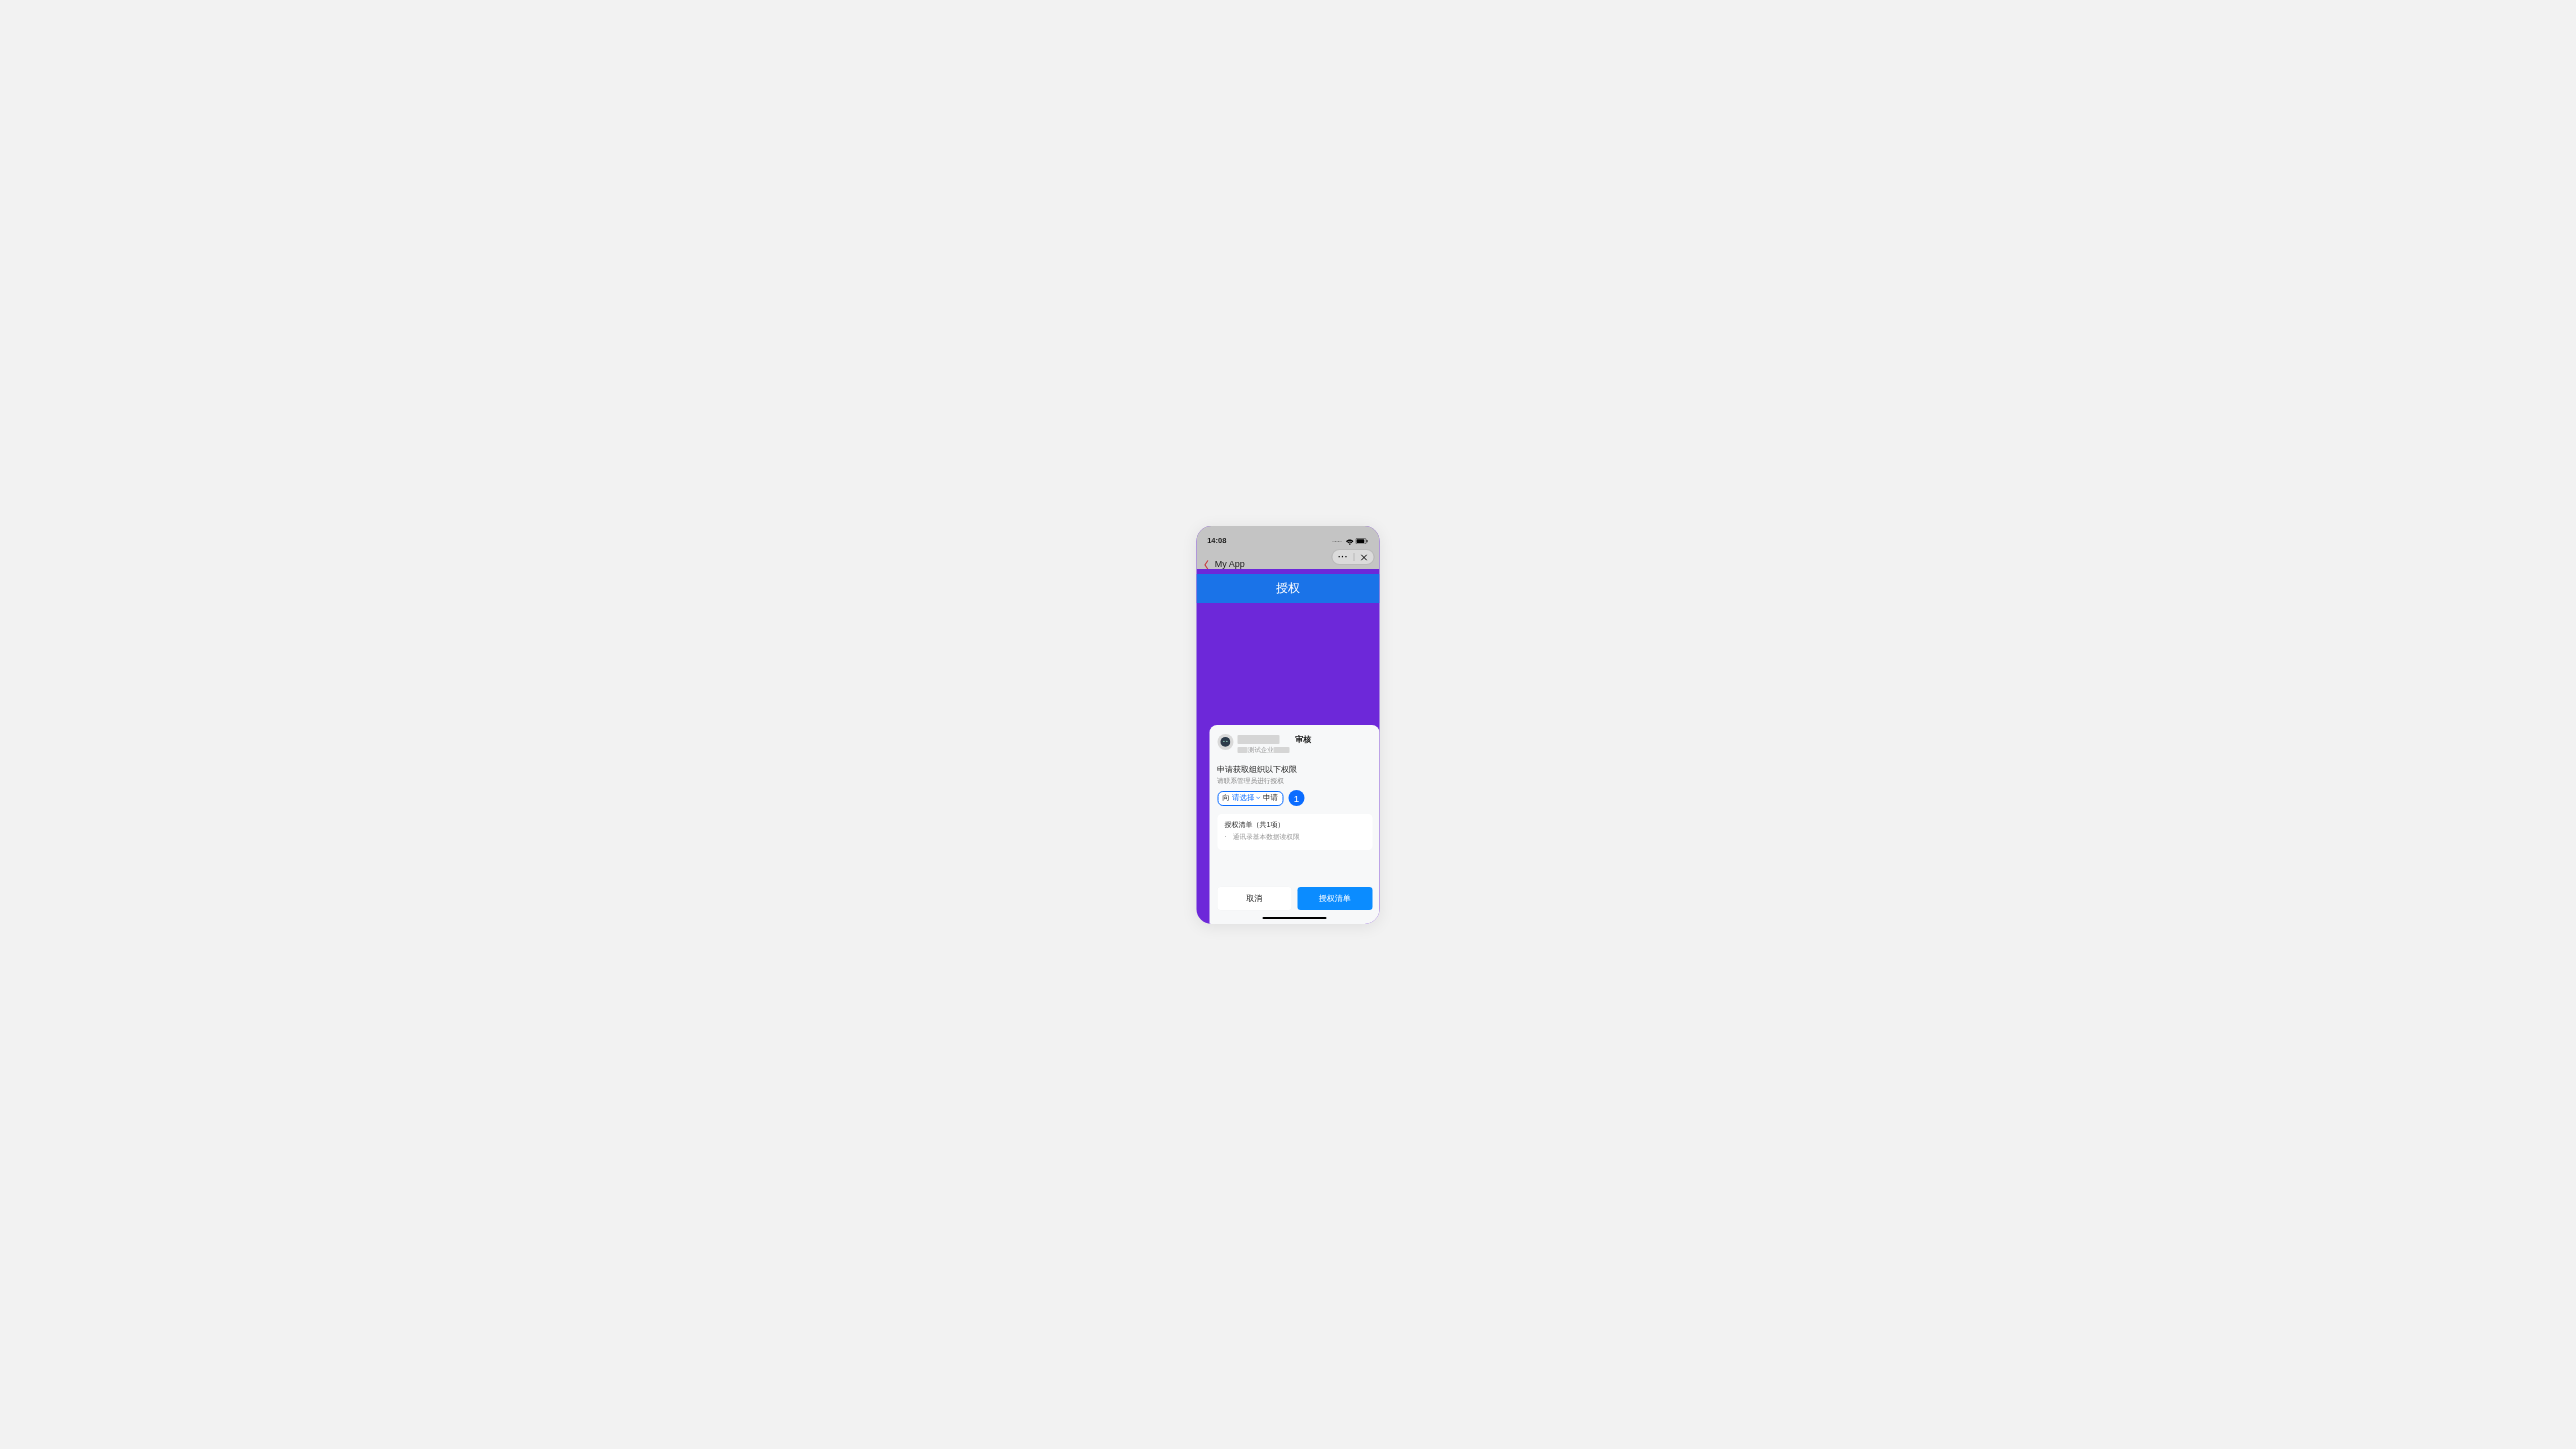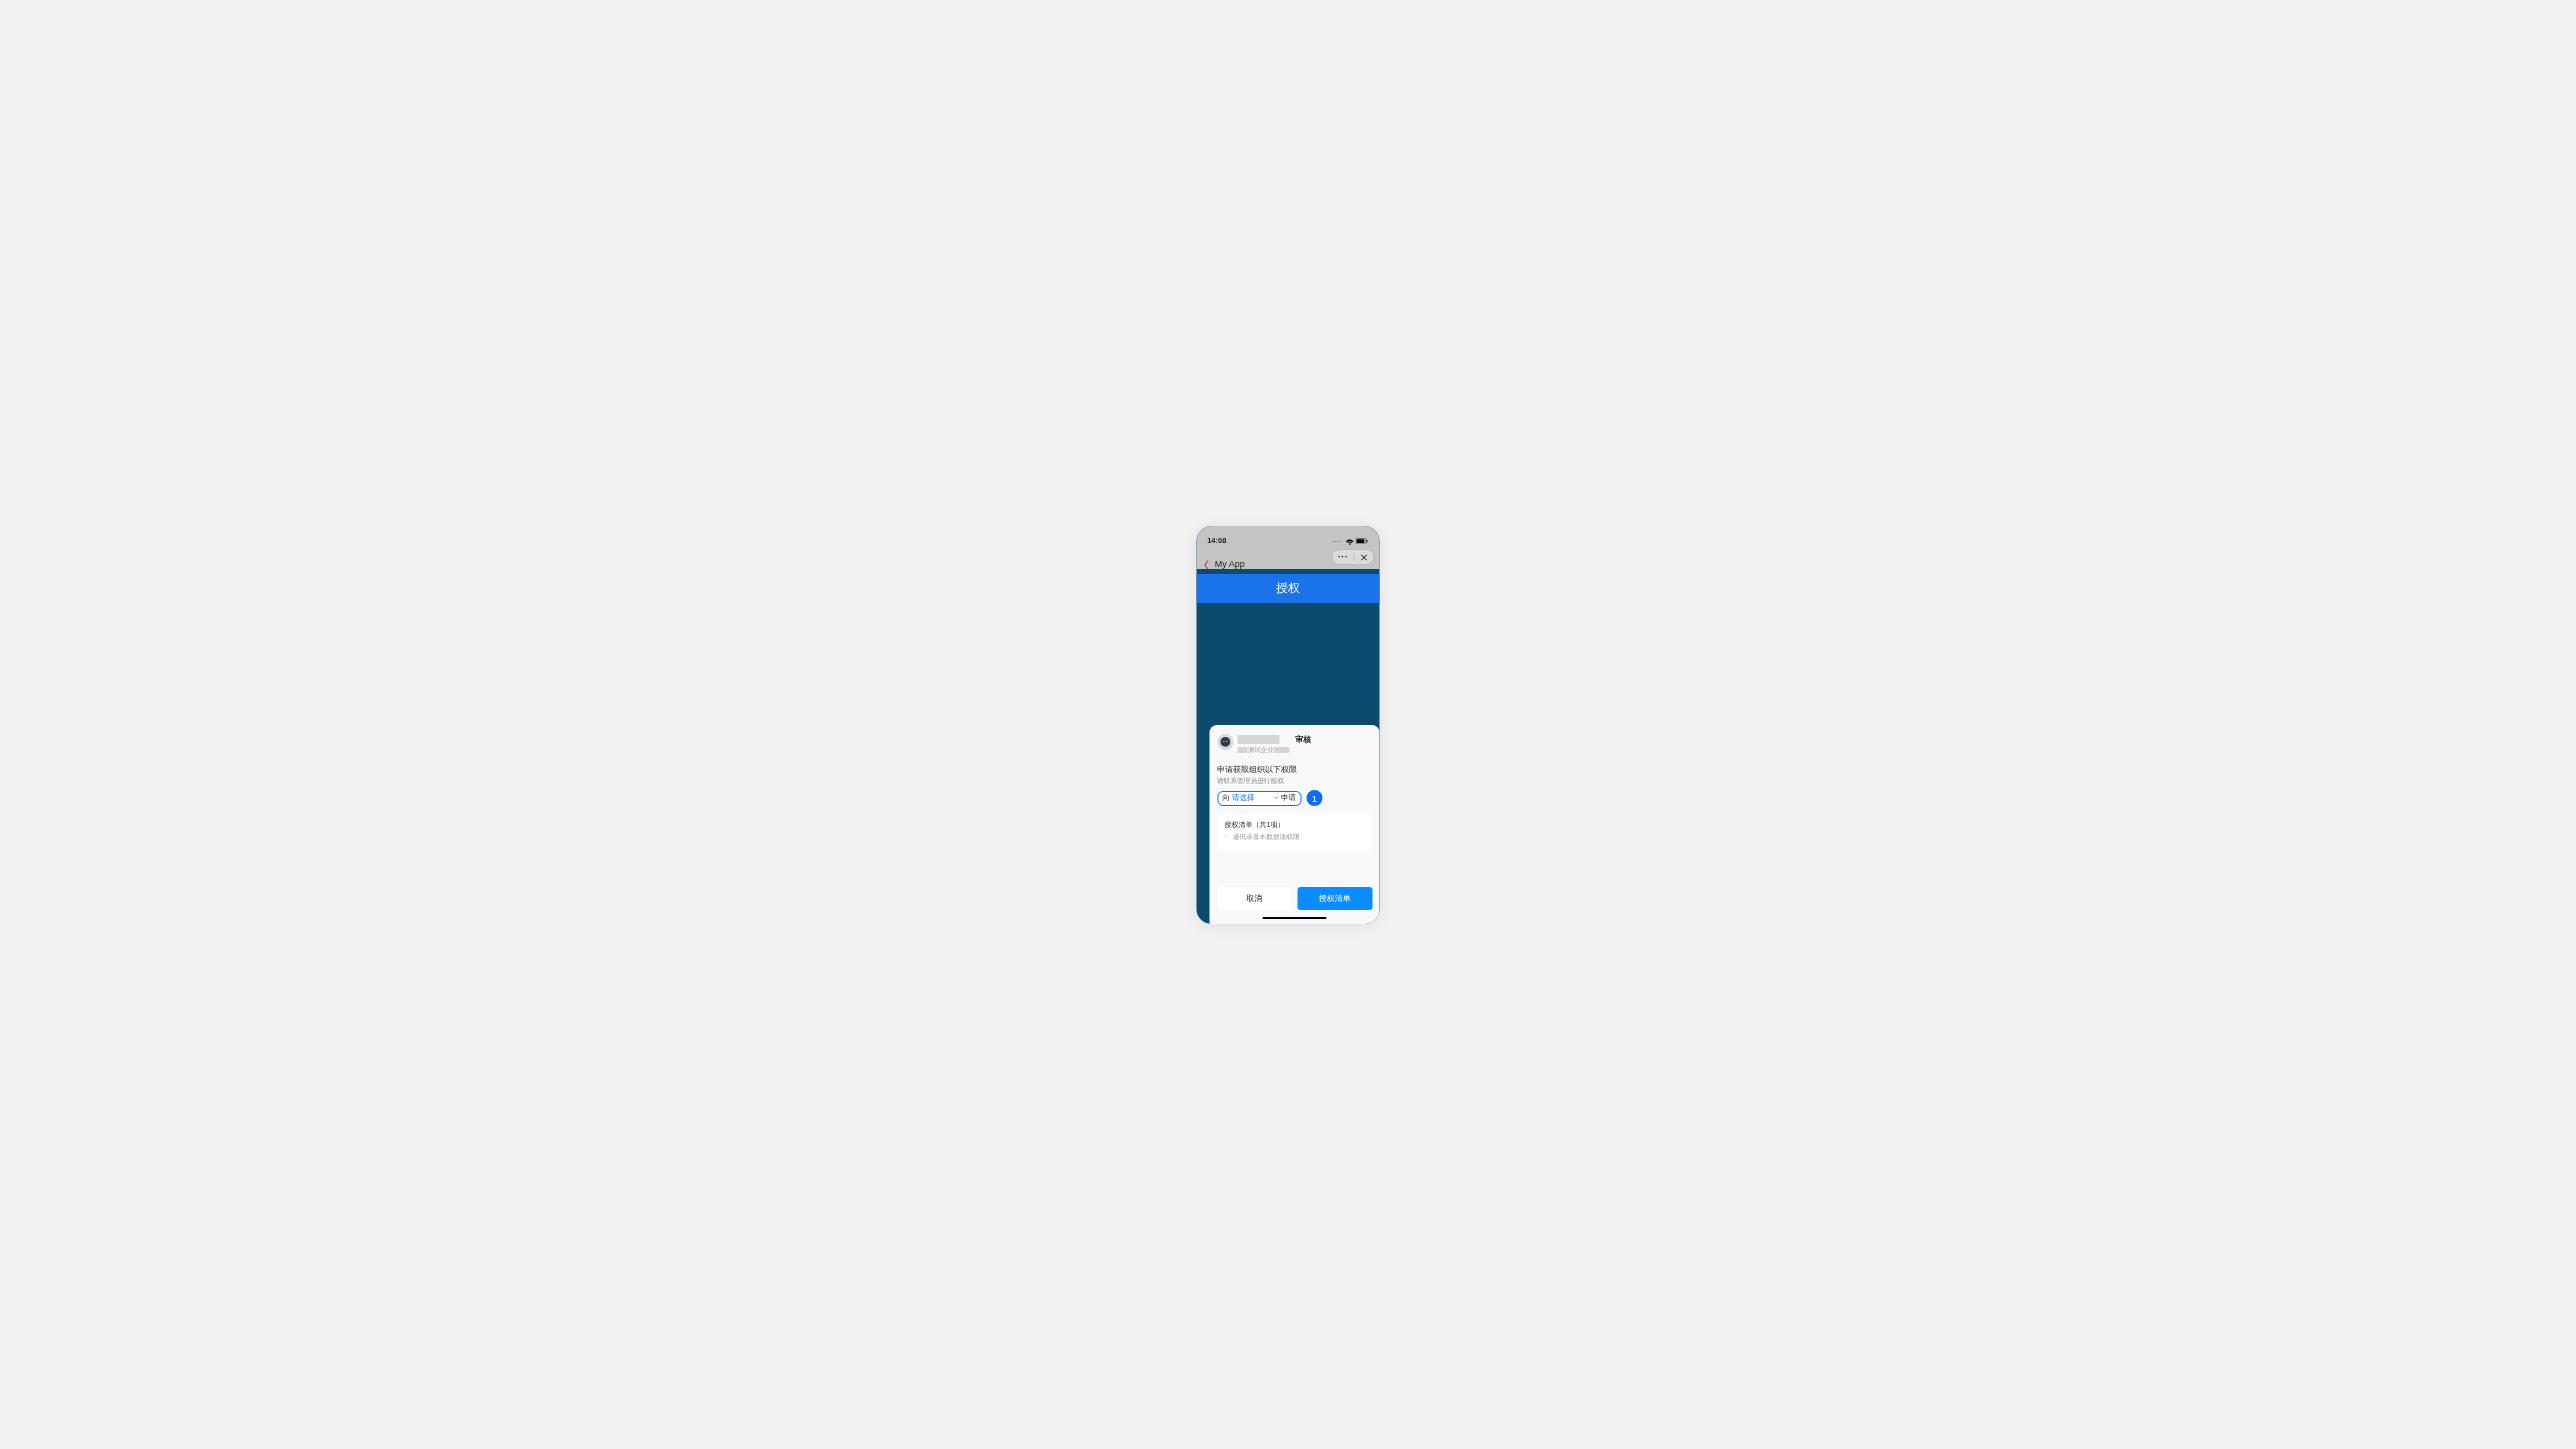--- a/index.html
+++ b/index.html
@@ -20,21 +20,21 @@
   .phone {
     position: absolute;
     left: 50%;
     top: 50%;
     transform: translate(-50%, -50%);
     width: 183px;
     height: 398px;
     border-radius: 15px;
     overflow: hidden;
     box-shadow: 0 2.1px 16px rgba(0,0,0,0.08);
-    background: #0c4a6e;
+    background: #6d28d9;
   }
 
   
   .status-bar {
     height: 20.4px;
     display: flex;
     align-items: flex-end;
     justify-content: space-between;
     padding: 0 10.7px 1.1px;
     background: #c4c4c4;
@@ -122,21 +122,21 @@
     border: 1.1px solid #0b6cff;
     border-radius: 5.4px;
     padding: 1.1px 4.3px 1.6px;
     display:flex;
     align-items:center;
     gap:2.1px;
     font-size:7.5px;
     color:#1a1a1a;
     background:#fff;
   }
-  .select-link { color:#0b6cff; display:flex; align-items:center; gap:19px; }
+  .select-link { color:#0b6cff; display:flex; align-items:center; gap:1px; }
   .step-badge {
     width:16px; height:16px; border-radius:50%;
     background:#0b6cff; color:#fff;
     display:flex; align-items:center; justify-content:center;
     font-size:9.7px; font-weight:500;
   }
 
   .perm-card {
     margin-top:7.5px;
     background:#fff;

